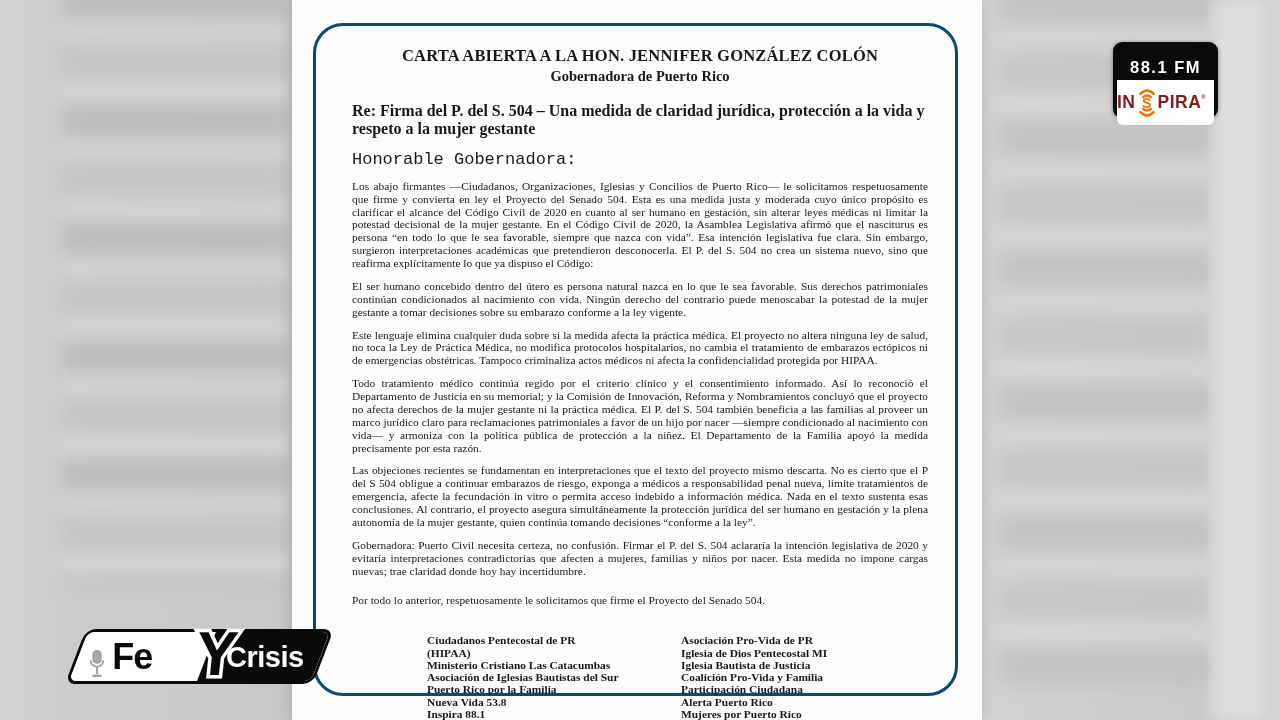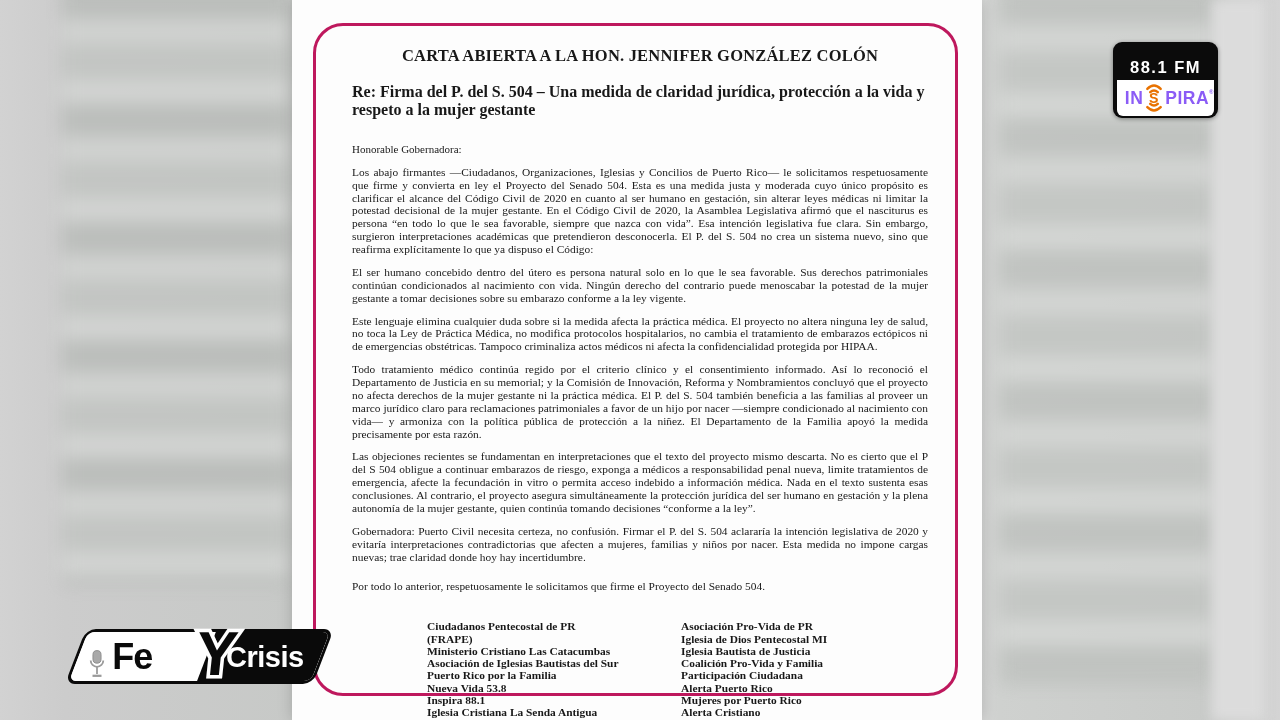--- a/index.html
+++ b/index.html
@@ -12,39 +12,39 @@
   .bg { position:absolute; inset:0; background:linear-gradient(90deg,#d2d2d2 0%,#cccccc 5%,#c7c9c7 23%,#d0d0d0 24%,#dadada 76%,#cfd1cf 78%,#c9cbc9 94%,#d4d4d4 100%); }
   .bg-col { position:absolute; filter:blur(9px); opacity:.85; }
   .bg-left { left:62px; top:-15px; width:228px; height:600px;
     background:repeating-linear-gradient(180deg,#b9bcb9 0 34px,#d3d5d3 34px 58px, #c2c5c2 58px 96px, #d6d8d6 96px 118px); }
   .bg-right { left:1000px; top:-15px; width:215px; height:700px;
     background:repeating-linear-gradient(180deg,#bfc2bf 0 40px,#d5d7d5 40px 66px, #c3c6c3 66px 108px, #d7d9d7 108px 132px); }
   .bg-right-strip { position:absolute; left:1212px; top:0; width:52px; height:720px; background:#dcdcdc; filter:blur(6px); }
 
   
   .page { position:absolute; left:292px; top:0; width:690px; height:720px; background:#fdfdfd; box-shadow:0 0 14px rgba(0,0,0,.18); }
-  .page-border { position:absolute; left:21px; top:23px; width:645px; height:673px; border:3px solid #be185d; border-radius:30px; padding:20px 27px 0 36px; color:#181818; }
+  .page-border { position:absolute; left:21px; top:23px; width:645px; height:673px; border:3px solid #0c4a6e; border-radius:30px; padding:20px 27px 0 36px; color:#181818; }
 
   .title { text-align:center; font-weight:bold; font-size:16.5px; letter-spacing:.2px; line-height:1.2; }
   .subtitle { text-align:center; font-weight:bold; font-size:14.5px; margin-top:2px; }
   .re-line { font-weight:bold; font-size:16px; margin-top:17px; }
-  .salutation { font-size:11px; margin-top:24px; margin-bottom:11px; }
+  .salutation { font-size:17px; margin-top:12px; margin-bottom:11px;font-family:Liberation Mono, monospace; }
 
   .paras p { font-size:11.4px; line-height:1.13; text-align:justify; margin-bottom:10px; }
   .paras .b { font-weight:normal; }
   .closing { font-size:11.4px; margin-top:17px; }
 
   .sigs { display:flex; margin-top:28px; margin-left:75px; }
   .sigs ul { list-style:none; font-weight:bold; font-size:11.4px; line-height:1.075; }
   .sigs ul:first-child { width:254px; flex:0 0 254px; }
 
   
   .badge { position:absolute; left:1113px; top:42px; width:105px; height:76px; background:#0b0b0b; border-radius:9px; padding:12px 4px 4px 4px; box-shadow:0 1px 4px rgba(0,0,0,.4); font-family:"Liberation Sans", sans-serif; }
   .badge-freq { color:#ffffff; font-weight:bold; font-size:16.5px; letter-spacing:1.5px; text-align:center; height:26px; line-height:26px; }
-  .badge-brand { background:#ffffff; border-radius:0 0 6px 6px; height:36px; display:flex; align-items:center; justify-content:flex-end; color:#8b5cf6; font-weight:bold; font-size:17.5px; letter-spacing:.5px; position:relative; }
+  .badge-brand { background:#ffffff; border-radius:0 0 6px 6px; height:45px; display:flex; align-items:center; justify-content:flex-start; color:#7f1d1d; font-weight:bold; font-size:17.5px; letter-spacing:.5px; position:relative; }
   .badge-brand sup { font-size:6px; position:relative; top:-6px; }
   .brand-s { display:inline-block; width:20px; height:38px; margin:0 1px; position:relative; top:0; }
 
   
   .showlogo { position:absolute; left:72px; top:622px; width:280px; height:75px; }
   .banner { position:absolute; left:14px; top:7px; width:248px; height:55px; transform:skewX(-21deg); transform-origin:top left; border:3px solid #0a0a0a; border-radius:10px; overflow:hidden; display:flex; background:#ffffff; }
   .banner-white { flex:0 0 128px; background:#ffffff; position:relative; }
   .banner-black { flex:1; background:#0a0a0a; position:relative; }
   .fe-text { position:absolute; left:34px; top:4px; transform:skewX(21deg); font-family:"Liberation Sans", sans-serif; font-weight:900; font-size:36px; color:#0a0a0a; letter-spacing:-1px; }
   .crisis-text { position:absolute; left:20px; top:9px; transform:skewX(21deg); font-family:"Liberation Sans", sans-serif; font-weight:900; font-size:29px; color:#ffffff; letter-spacing:-.5px; }
@@ -58,38 +58,39 @@
 
   <div class="bg">
     <div class="bg-col bg-left"></div>
     <div class="bg-col bg-right"></div>
     <div class="bg-right-strip"></div>
   </div>
 
   <div class="page">
     <div class="page-border">
       <div class="title">CARTA ABIERTA A LA HON. JENNIFER GONZÁLEZ COLÓN</div>
+      <div class="subtitle">Gobernadora de Puerto Rico</div>
       <p class="re-line">Re: Firma del P. del S. 504 – Una medida de claridad jurídica, protección a la vida y respeto a la mujer gestante</p>
       <p class="salutation">Honorable Gobernadora:</p>
 
       <div class="paras">
           <p><span>Los abajo firmantes —</span><span class="b">Ciudadanos, Organizaciones, Iglesias y Concilios de Puerto Rico</span><span>— le solicitamos respetuosamente que firme y convierta en ley el Proyecto del Senado 504. Esta es una medida justa y moderada cuyo único propósito es </span><span class="b">clarificar el alcance del Código Civil de 2020</span><span> en cuanto al ser humano en gestación, sin alterar leyes médicas ni limitar la potestad decisional de la mujer gestante. En el Código Civil de 2020, la Asamblea Legislativa afirmó que el nasciturus es persona “en todo lo que le sea favorable, siempre que nazca con vida”. Esa intención legislativa fue clara. Sin embargo, surgieron interpretaciones académicas que pretendieron desconocerla. El P. del S. 504 </span><span class="b">no crea un sistema nuevo,</span><span> sino que reafirma explícitamente lo que ya dispuso el Código:</span></p>
-          <p><span>El ser humano concebido dentro del útero es persona natural </span><span class="b">solo en lo que le sea favorable.</span><span> Sus derechos patrimoniales continúan </span><span class="b">condicionados al nacimiento con vida. Ningún derecho del contrario puede menoscabar la potestad de la mujer gestante a tomar decisiones sobre su embarazo conforme a la ley vigente.</span></p>
+          <p><span>El ser humano concebido dentro del útero es persona natural </span><span class="b">nazca en lo que le sea favorable.</span><span> Sus derechos patrimoniales continúan </span><span class="b">condicionados al nacimiento con vida. Ningún derecho del contrario puede menoscabar la potestad de la mujer gestante a tomar decisiones sobre su embarazo conforme a la ley vigente.</span></p>
           <p><span>Este lenguaje elimina cualquier duda sobre si la medida afecta la práctica médica. El proyecto </span><span class="b">no altera ninguna ley de salud</span><span>, no toca la Ley de Práctica Médica, no modifica protocolos hospitalarios, no cambia el tratamiento de embarazos ectópicos ni de emergencias obstétricas. Tampoco criminaliza actos médicos ni afecta la confidencialidad protegida por HIPAA.</span></p>
           <p><span>Todo tratamiento médico continúa regido por el criterio clínico y el consentimiento informado. Así lo reconoció el Departamento de Justicia en su memorial; y la Comisión de Innovación, Reforma y Nombramientos concluyó que el proyecto </span><span class="b">no afecta derechos de la mujer gestante ni la práctica médica.</span><span> El P. del S. 504 también beneficia a las familias al proveer un marco jurídico claro para reclamaciones patrimoniales a favor de un hijo por nacer —siempre condicionado al nacimiento con vida— y armoniza con la política pública de protección a la niñez. El Departamento de la Familia apoyó la medida precisamente por esta razón.</span></p>
           <p><span>Las objeciones recientes se fundamentan en interpretaciones que el texto del proyecto mismo descarta. No es cierto que el </span><span class="b">P del S 504</span><span> obligue a continuar embarazos de riesgo, exponga a médicos a responsabilidad penal nueva, limite tratamientos de emergencia, afecte la fecundación in vitro o permita acceso indebido a información médica. Nada en el texto sustenta esas conclusiones. Al contrario, el proyecto asegura simultáneamente </span><span class="b">la protección jurídica del ser humano en gestación y la plena autonomía de la mujer gestante,</span><span> quien continúa tomando decisiones “conforme a la ley”.</span></p>
           <p><span>Gobernadora: Puerto Civil necesita certeza, no confusión. Firmar el </span><span class="b">P. del S. 504</span><span> aclararía la intención legislativa de 2020 y evitaría interpretaciones contradictorias que afecten a mujeres, familias y niños por nacer. Esta medida no impone cargas nuevas; </span><span class="b">trae claridad donde hoy hay incertidumbre.</span></p>
         </div>
 
       <p class="closing">Por todo lo anterior, respetuosamente le solicitamos que firme el Proyecto del Senado 504.</p>
 
       <div class="sigs">
         <ul>
             <li>Ciudadanos Pentecostal de PR</li>
-            <li>(FRAPE)</li>
+            <li>(HIPAA)</li>
             <li>Ministerio Cristiano Las Catacumbas</li>
             <li>Asociación de Iglesias Bautistas del Sur</li>
             <li>Puerto Rico por la Familia</li>
             <li>Nueva Vida 53.8</li>
             <li>Inspira 88.1</li>
             <li>Iglesia Cristiana La Senda Antigua</li>
           </ul>
         <ul>
             <li>Asociación Pro-Vida de PR</li>
             <li>Iglesia de Dios Pentecostal MI</li>

